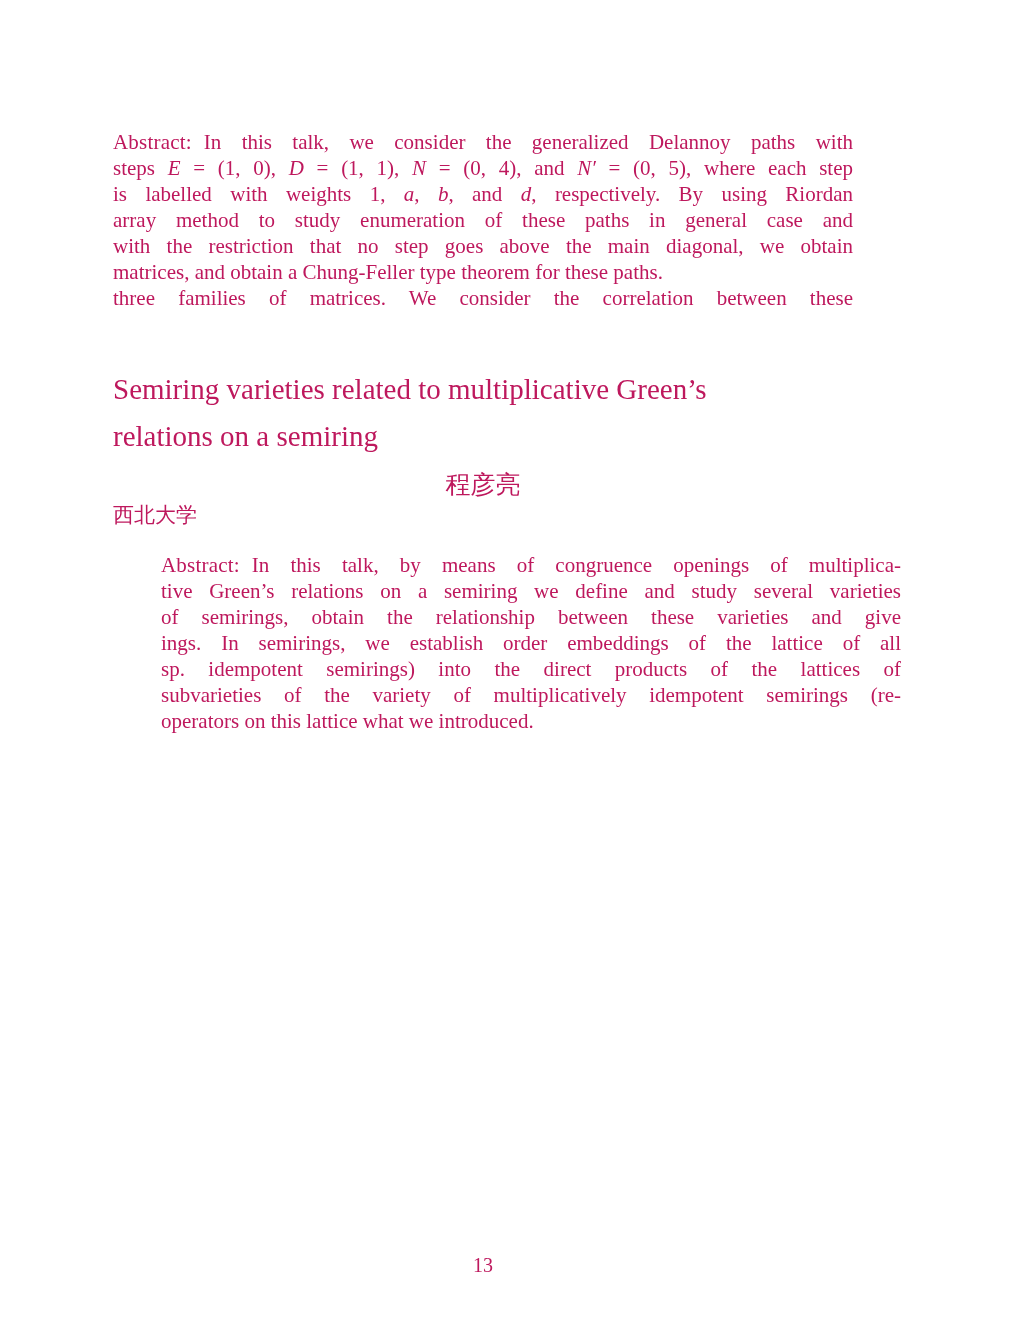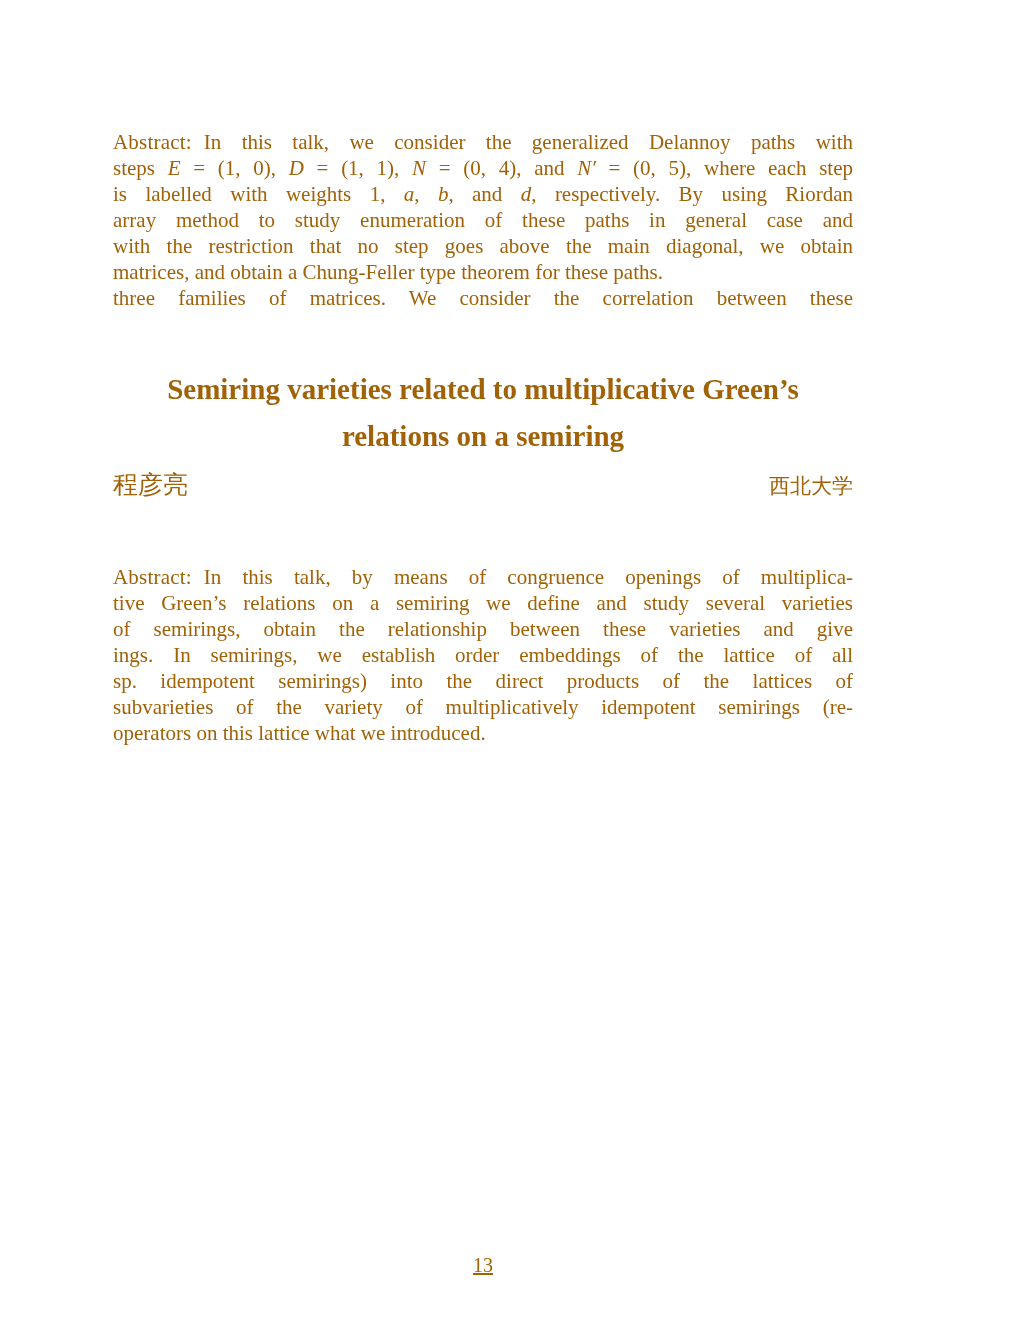--- a/index.html
+++ b/index.html
@@ -2,66 +2,64 @@
 <html><head>
 <meta charset="utf-8">
 <style>
   * { margin: 0; padding: 0; box-sizing: border-box; }
   html, body { background: #ffffff; }
   .sheet {
     position: relative;
     width: 1024px;
     height: 1325px;
     background: #ffffff;
-    color: #a16207;
+    color: #be185d;
     font-family: "Liberation Serif", "DejaVu Serif", serif;
     overflow: hidden;
   }
   .col {
     position: absolute;
     left: 113px;
     width: 740px;
   }
   .abstract-block { font-size: 21px; }
   .abstract-prev { top: 129px; }
-  .abstract-main { top: 564px; }
+  .abstract-main { top: 552px; margin-left: 48px; }
   .ln {
     line-height: 26px;
     text-align: justify;
     text-align-last: justify;
     white-space: normal;
   }
   .ln-last { text-align-last: left; }
   .math-it { font-style: italic; }
   .abs-label { margin-right: 12px; letter-spacing: 0.2px; }
   .title-block {
     top: 366px;
-    text-align: center;
-    font-weight: bold;
+    font-weight: normal;
     font-size: 29px;
   }
   .title-line { line-height: 47px; }
   .speaker {
     top: 468px;
-    text-align: left;
+    text-align: center;
     font-size: 25px;
     line-height: 33px;
   }
   .affiliation {
-    top: 472px;
-    text-align: right;
+    top: 501px;
+    text-align: left;
     font-size: 21px;
     line-height: 28px;
   }
   .pagenum {
     top: 1253px;
     text-align: center;
     font-size: 20px;
     line-height: 24px;
-    text-decoration: underline;
   }
 </style>
 </head>
 <body>
 
 <div class="sheet">
 
   <div class="col abstract-block abstract-prev">
       <div class="ln"><span class="abs-label">Abstract:</span><span>In this talk, we consider the generalized Delannoy paths with</span></div>
       <div class="ln"><span>steps </span><span class="math-it">E</span><span> = (1, 0), </span><span class="math-it">D</span><span> = (1, 1), </span><span class="math-it">N</span><span> = (0, 4), and </span><span class="math-it">N′</span><span> = (0, 5), where each step</span></div>

